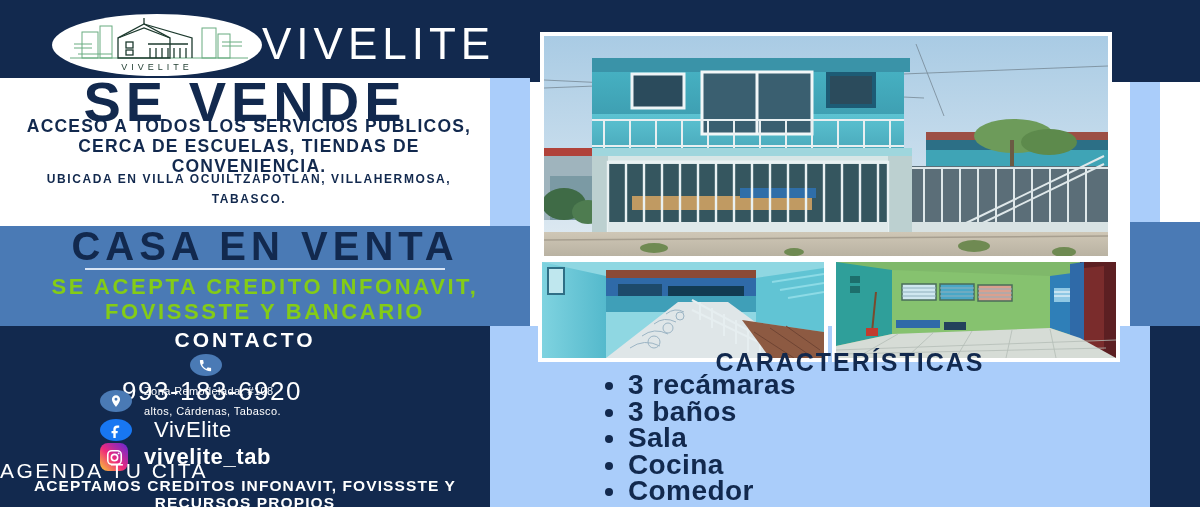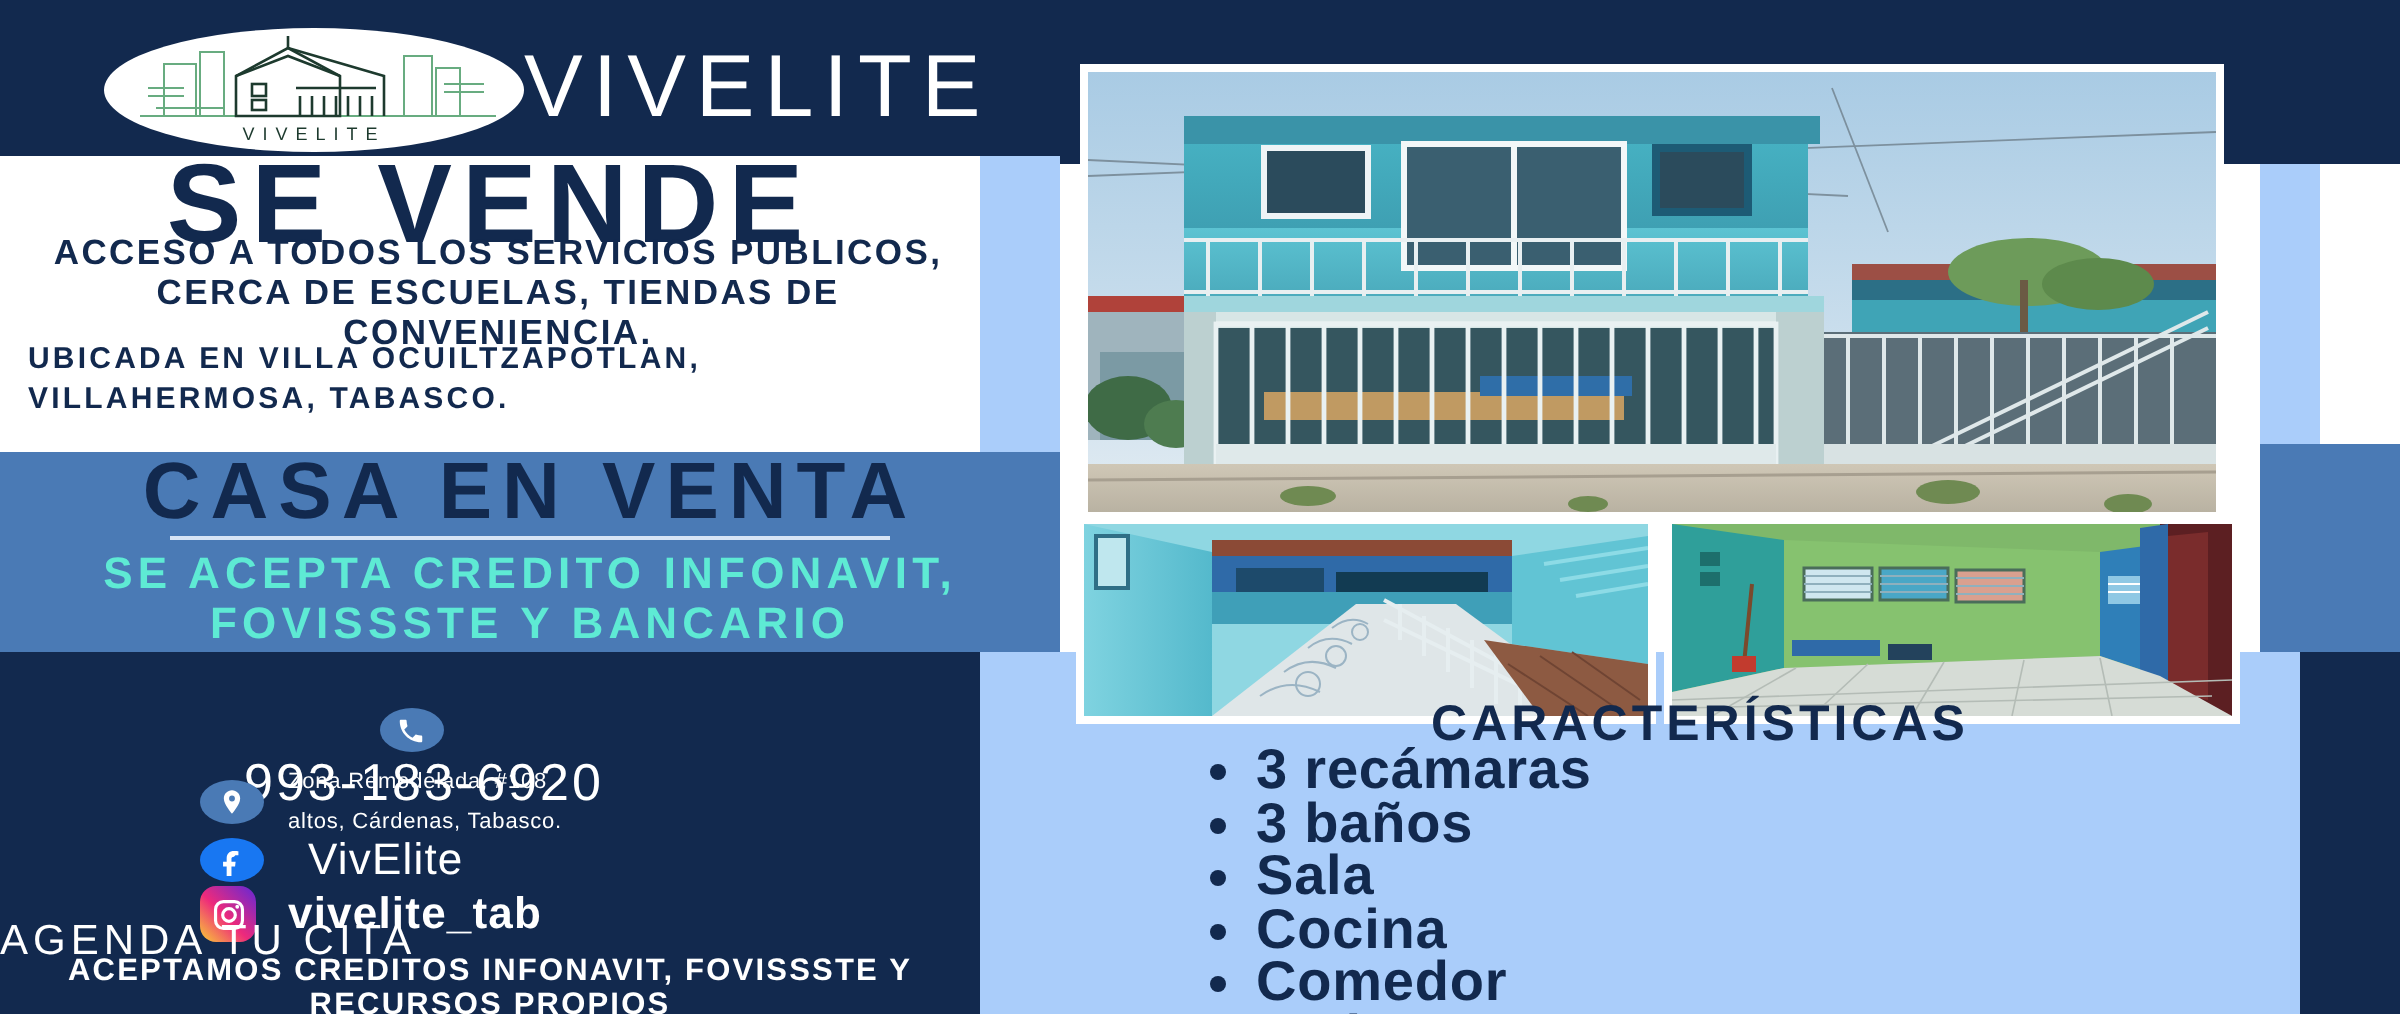--- a/index.html
+++ b/index.html
@@ -37,35 +37,35 @@
     text-align:center;color:#12294e;
     font-size:56px;font-weight:bold;letter-spacing:5px;line-height:52px;
   }
   .acceso{
     position:absolute;left:14px;top:116px;width:470px;
     text-align:center;color:#12294e;
     font-size:17.5px;font-weight:bold;letter-spacing:1.2px;line-height:20px;
   }
   .ubicada{
     position:absolute;left:14px;top:170px;width:470px;
-    color:#12294e;
-    font-size:15px;font-weight:bold;letter-spacing:1.6px;line-height:19.5px;
+    text-align:center;color:#12294e;
+    font-size:12px;font-weight:bold;letter-spacing:1.6px;line-height:19.5px;
   }
 
   .l-mid{position:absolute;left:0;top:226px;width:530px;height:100px;background:#4a7ab5;}
   .casa-venta{
     position:absolute;left:0;top:222px;width:530px;text-align:center;
     color:#12294e;font-size:40px;font-weight:bold;letter-spacing:5px;line-height:48px;
   }
   .divider{
     position:absolute;left:85px;top:268px;width:360px;height:2px;background:#d7e4f5;
   }
   .credito{
     position:absolute;left:10px;top:274px;width:510px;text-align:center;
-    color:#5eead4;font-size:22px;font-weight:bold;letter-spacing:2.6px;line-height:25px;
+    color:#84cc16;font-size:22px;font-weight:bold;letter-spacing:2.6px;line-height:25px;
   }
 
   .l-bottom{position:absolute;left:0;top:326px;width:490px;height:181px;background:#12294e;}
   .l-bottom-strip{position:absolute;left:490px;top:326px;width:40px;height:181px;background:#aacdfa;}
 
   .contacto-h{
     position:absolute;left:0;top:326px;width:490px;text-align:center;
     color:#ffffff;font-size:21px;font-weight:bold;letter-spacing:3px;line-height:28px;
   }
 
@@ -197,20 +197,21 @@
     <div class="ubicada">UBICADA EN VILLA OCUILTZAPOTLAN, VILLAHERMOSA, TABASCO.</div>
 
     <div class="l-mid"></div>
     <div class="casa-venta">CASA EN VENTA</div>
     <div class="divider"></div>
     <div class="credito">SE ACEPTA CREDITO INFONAVIT, FOVISSSTE Y BANCARIO</div>
 
     <div class="l-bottom"></div>
     <div class="l-bottom-strip"></div>
 
+    <div class="contacto-h">CONTACTO</div>
 
     <div class="crow row-phone">
       <span class="cicon oval">
         <svg width="15" height="15" viewBox="0 0 24 24" fill="#ffffff">
           <path d="M6.6 10.8c1.4 2.8 3.8 5.2 6.6 6.6l2.2-2.2c.3-.3.7-.4 1-.2 1.2.4 2.4.6 3.6.6.6 0 1 .4 1 1V20c0 .6-.4 1-1 1C10.6 21 3 13.4 3 4c0-.6.4-1 1-1h3.5c.6 0 1 .4 1 1 0 1.3.2 2.5.6 3.6.1.4 0 .8-.2 1l-2.3 2.2z"></path>
         </svg>
       </span>
       <span class="ctext">993-183-6920</span>
     </div>
 

